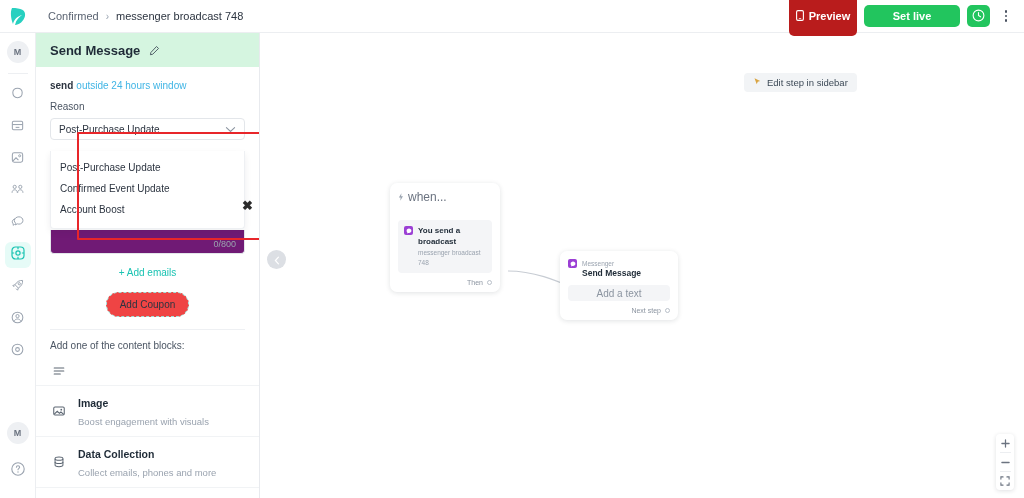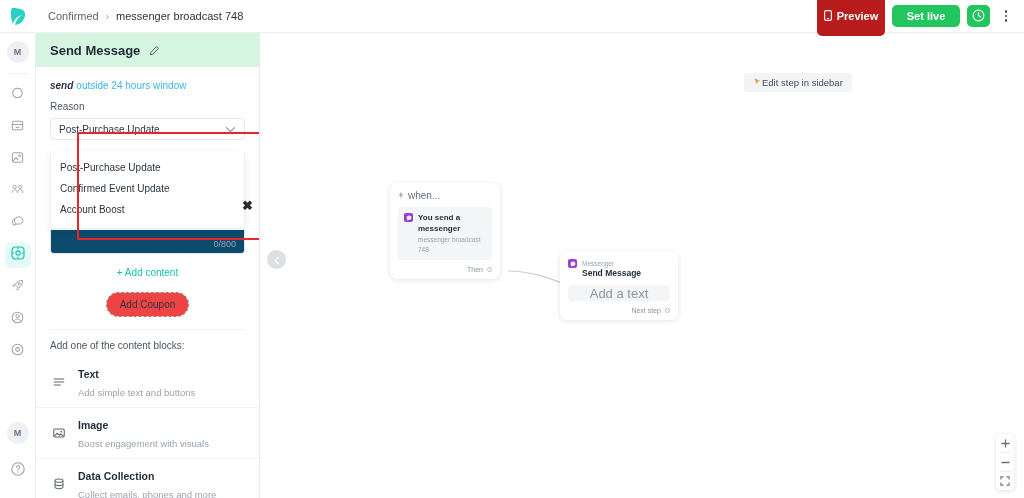--- a/index.html
+++ b/index.html
@@ -23,21 +23,21 @@
   .crumb-root { color: #5b6472; }
   .crumb-sep { color: #9aa4b1; font-size: 10px; }
   .crumb-cur { color: #2c3440; }
   .top-actions { margin-left: auto; display: flex; align-items: center; gap: 7px; padding-right: 9px; }
   .btn {
     border: none; border-radius: 5px; color: #fff; font-size: 11px; font-weight: bold;
     display: flex; align-items: center; justify-content: center; gap: 5px; cursor: pointer;
     font-family: "Liberation Sans", sans-serif;
   }
   .btn-preview { background: #b91c1c; width: 68px; height: 40px; }
-  .btn-setlive { background: #22c55e; width: 68px; height: 22px; }
+  .btn-setlive { background: #22c55e; width: 96px; height: 22px; }
   .btn-clock { background: #22c55e; width: 23px; height: 22px; border-radius: 5px; }
   .btn-kebab {
     width: 18px; height: 22px; background: transparent; display: flex; flex-direction: column;
     align-items: center; justify-content: center; gap: 2px; border: none; cursor: pointer;
   }
   .kdot { width: 2.5px; height: 2.5px; border-radius: 50%; background: #4a5260; }
 
   
   .body { flex: 1; display: flex; position: relative; min-height: 0; }
 
@@ -67,41 +67,41 @@
   }
   .panel-head {
     background: #d5f5e0; height: 34px; display: flex; align-items: center; gap: 9px;
     padding: 0 14px; flex-shrink: 0;
   }
   .panel-title { font-size: 13px; font-weight: bold; color: #1f2b37; }
   .pencil { color: #3d4a57; display: flex; }
   .panel-scroll { flex: 1; overflow: hidden; position: relative; }
 
   .send-row { padding: 13px 14px 0 14px; font-size: 10px; }
-  .send-lbl { color: #2c3440; font-weight: bold; font-style: italic; }
+  .send-lbl { color: #2c3440; font-weight: bold; }
   .send-link { color: #41b5e5; margin-left: 3px; }
 
   .reason-wrap { padding: 10px 14px 0 14px; position: relative; }
   .reason-label { font-size: 10px; color: #4b5563; margin-bottom: 6px; }
   .select {
     height: 22px; border: 1px solid #e3e6ea; border-radius: 4px; background: #fff;
     display: flex; align-items: center; padding: 0 8px; font-size: 10px; color: #2c3440;
     cursor: pointer; position: relative; z-index: 3;
   }
   .select .chev { margin-left: auto; color: #8b94a0; }
   .dropdown {
     position: absolute; left: 14px; right: 14px; top: 60px; background: #fff;
     border: 1px solid #eef0f3; border-top: none; border-radius: 0 0 4px 4px;
     box-shadow: 0 3px 7px rgba(20,30,45,.07); padding: 6px 0 8px 0; z-index: 4;
   }
   .dd-opt { font-size: 10px; color: #2c3440; padding: 5px 9px; cursor: pointer; }
 
   .counter-box {
     margin: 0 14px; border: 1px solid #e3e6ea; border-top: none; border-radius: 0 0 4px 4px;
-    height: 24px; position: relative; background: #0c4a6e;
+    height: 24px; position: relative; background: #701a75;
   }
   .counter { position: absolute; right: 8px; bottom: 4px; font-size: 9px; color: #9aa3af; }
 
   .addbtn-row { text-align: center; padding: 8px 0 4px 0; }
   .addbtn { font-size: 10px; color: #19c3b2; cursor: pointer; }
   .coupon-row { display: flex; justify-content: center; padding: 8px 0 12px 0; }
   .coupon {
     border: 1px dashed #9fe3da; border-radius: 14px; color: #2c3440; font-size: 10px;
     padding: 6px 13px; cursor: pointer; background: #ef4444;
   }
@@ -123,50 +123,50 @@
   }
   .annot-x {
     position: absolute; left: 241px; top: 166px; width: 13px; height: 13px; z-index: 21;
     color: #2b2b2b; font-size: 13px; line-height: 13px; text-align: center; font-weight: bold;
   }
 
   
   .canvas { flex: 1; position: relative; background: #ffffff; overflow: hidden; }
   .edit-pill {
     position: absolute; left: 484px; top: 40px; background: #f2f4f6; border-radius: 4px;
-    font-size: 9.5px; color: #3d4a57; padding: 4px 9px; display: flex; align-items: center; 
+    font-size: 9.5px; color: #3d4a57; padding: 4px 9px; display: flex; align-items: center; gap: 5px;
   }
   .collapse-handle {
     position: absolute; left: 7px; top: 217px; width: 19px; height: 19px; border-radius: 50%;
     background: #dcdfe4; color: #fff; display: flex; align-items: center; justify-content: center;
     cursor: pointer;
   }
   .node {
     position: absolute; background: #fff; border-radius: 7px;
     box-shadow: 0 1px 5px rgba(25,35,50,.13); font-size: 9px;
   }
   .node-trigger { left: 130px; top: 150px; width: 110px; padding: 7px 8px 6px 8px; }
-  .trig-when { display: flex; align-items: center; gap: 4px; color: #6b7380; font-size: 10px; margin-bottom: 6px; }
+  .trig-when { display: flex; align-items: center; gap: 4px; color: #6b7380; font-size: 12px; margin-bottom: 16px; }
   .trig-card { background: #f4f5f7; border-radius: 4px; padding: 5px 6px; display: flex; gap: 5px; align-items: flex-start; }
   .msgr-ico {
     width: 9px; height: 9px; border-radius: 2px; background: #9b3fd4; flex-shrink: 0; margin-top: 1px;
     display: flex; align-items: center; justify-content: center; color: #fff; font-size: 6px;
   }
   .trig-t1 { font-size: 8px; color: #1f2b37; font-weight: bold; line-height: 1.25; }
   .trig-t2 { font-size: 6.5px; color: #9aa3af; line-height: 1.3; }
   .port-row { display: flex; align-items: center; justify-content: flex-end; gap: 4px; margin-top: 6px; font-size: 7px; color: #8b94a0; }
   .port { width: 5px; height: 5px; border-radius: 50%; border: 1px solid #b9c0c9; background: #fff; }
 
   .node-action { left: 300px; top: 218px; width: 118px; padding: 7px 8px 6px 8px; }
   .act-head { display: flex; gap: 5px; align-items: flex-start; margin-bottom: 6px; }
   .act-t1 { font-size: 6.5px; color: #9aa3af; line-height: 1.2; }
   .act-t2 { font-size: 8.5px; color: #1f2b37; font-weight: bold; line-height: 1.3; }
   .act-body {
     background: #f4f5f7; border-radius: 4px; height: 16px; display: flex; align-items: center;
-    justify-content: center; font-size: 13px; color: #8b94a0;
+    justify-content: center; font-size: 10px; color: #8b94a0;
   }
 
   .zoom-ctrl {
     position: absolute; right: 10px; bottom: 8px; width: 18px; background: #fff;
     border-radius: 4px; box-shadow: 0 1px 4px rgba(25,35,50,.14);
     display: flex; flex-direction: column; align-items: center;
   }
   .zbtn {
     width: 18px; height: 18px; display: flex; align-items: center; justify-content: center;
     color: #6b7380; cursor: pointer; font-size: 11px;
@@ -349,40 +349,36 @@
             <div class="dd-opt">Confirmed Event Update</div>
             <div class="dd-opt">Account Boost</div>
           </div>
         </div>
 
         <div class="counter-box" style="margin-top:90px;">
           <span class="counter">0/800</span>
         </div>
 
         <div class="addbtn-row">
-          <span class="addbtn">+ Add content</span>
+          <span class="addbtn">+ Add emails</span>
         </div>
 
         <div class="coupon-row">
           <span class="coupon">Add Coupon</span>
         </div>
 
         <div class="thin-div"></div>
 
         <div class="blocks-head">Add one of the content blocks:</div>
 
         <div class="block">
           <span class="block-ico">
             <svg width="14" height="14" viewBox="0 0 16 16">
                 <path d="M2.5 4.5 H13.5 M2.5 8 H13.5 M2.5 11.5 H9.5" stroke="currentColor" stroke-width="1.2" stroke-linecap="round"></path>
               </svg>
-          </span>
-          <span>
-            <span class="block-title">Text</span><br>
-            <span class="block-sub">Add simple text and buttons</span>
           </span>
         </div>
 
         <div class="block">
           <span class="block-ico">
             <svg width="14" height="14" viewBox="0 0 16 16">
                 <rect x="2" y="3.5" width="12" height="9" rx="1.4" fill="none" stroke="currentColor" stroke-width="1.2"></rect>
                 <circle cx="10.6" cy="6.5" r="1" fill="currentColor"></circle>
                 <path d="M2.6 11.6 L6 8.3 L8.5 10.6 L10.2 9.2 L13.4 11.9" fill="none" stroke="currentColor" stroke-width="1.2"></path>
               </svg>
@@ -447,21 +443,21 @@
           </span>
           <span>when...</span>
         </div>
         <div class="trig-card">
           <span class="msgr-ico">
             <svg width="6" height="6" viewBox="0 0 10 10">
                 <path d="M5 1 C7.3 1 9 2.6 9 4.7 C9 6.8 7.3 8.4 5 8.4 C4.5 8.4 4 8.3 3.6 8.2 L1.8 9 L2.2 7.4 C1.4 6.8 1 5.8 1 4.7 C1 2.6 2.7 1 5 1 Z" fill="#fff"></path>
               </svg>
           </span>
           <span>
-            <span class="trig-t1">You send a messenger</span><br>
+            <span class="trig-t1">You send a broadcast</span><br>
             <span class="trig-t2">messenger broadcast 748</span>
           </span>
         </div>
         <div class="port-row">
           <span>Then</span>
           <span class="port"></span>
         </div>
       </div>
 
       <div class="node node-action">

